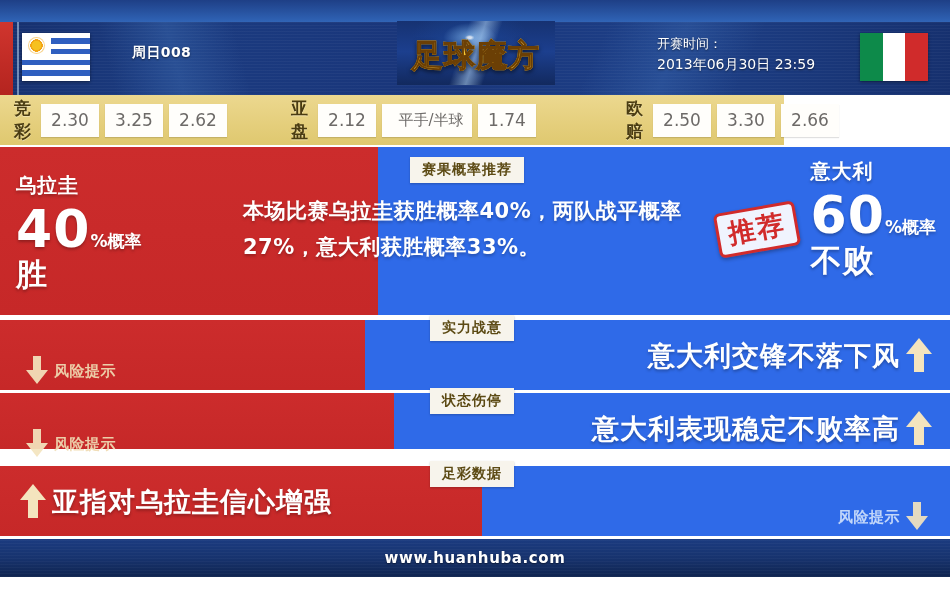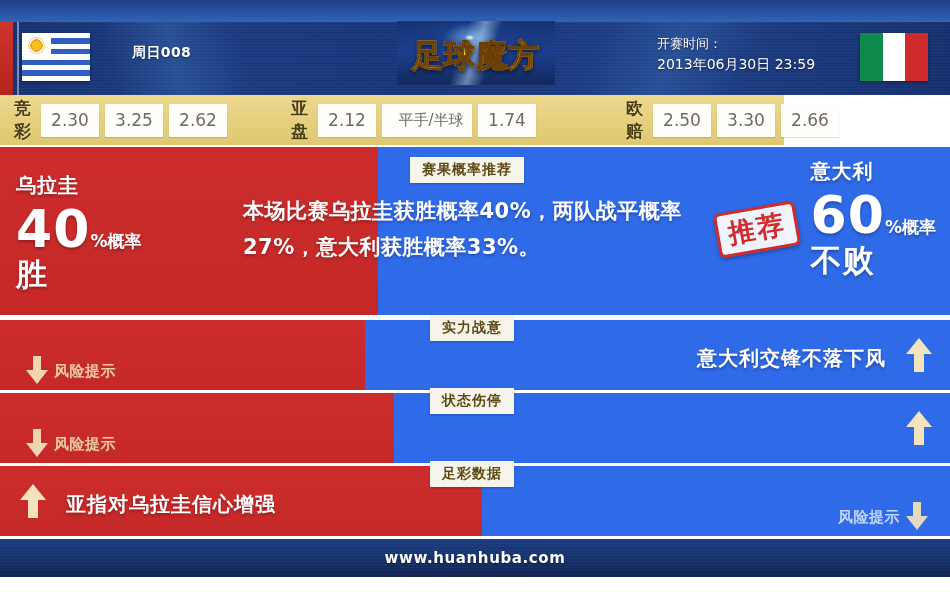--- a/index.html
+++ b/index.html
@@ -161,34 +161,34 @@
     box-shadow:0 2px 4px rgba(0,0,0,.3);
   }
 
   
   .row{ position:absolute; left:0; width:950px; background:#2f6ae8; }
   .row-red{
     position:absolute; left:0; top:0; height:100%;
     background:linear-gradient(180deg,#cc2c2c 0%,#c62828 100%);
   }
   .row1{ top:320px; height:70px; }
-  .row2{ top:393px; height:70px;padding-left:48px; }
+  .row2{ top:393px; height:56px;padding-left:48px; }
   .row3{ top:466px; height:70px;padding-left:24px; }
   .r1-red{ width:365px; }
   .r2-red{ width:394px; }
   .r3-red{ width:482px; }
 
   .row-gap{
     position:absolute; left:0; width:950px; height:3px; background:#ffffff;
   }
 
   .headline{
-    position:absolute; color:#ffffff; font-size:20px; font-weight:bold;
+    position:absolute; color:#ffffff; font-size:27px; font-weight:bold;
     letter-spacing:1px; text-shadow:0 2px 3px rgba(0,0,0,.28);
-    display:flex; align-items:flex-end; gap:20px;
+    display:flex; align-items:flex-start; gap:6px;
   }
   .hl-right{ right:18px; top:18px; }
   .hl-left{ left:20px; top:18px; }
 
   .risk{
     position:absolute; display:flex; align-items:center; gap:6px;
     color:#f0dcb4; font-size:15px; font-weight:bold; letter-spacing:.5px;
     opacity:.92;
   }
   .risk-l{ left:26px; top:36px; }
@@ -351,20 +351,21 @@
   <div class="row row2">
     <div class="row-red r2-red"></div>
     <div class="tab tab-r2">状态伤停</div>
     <div class="risk risk-l">
       <span class="arrow">
           <i></i>
         </span>
       <span>风险提示</span>
     </div>
     <div class="headline hl-right">
+      <span>意大利表现稳定不败率高</span>
       <span class="arrow big up">
           <i></i>
         </span>
     </div>
   </div>
   <div class="row-gap" style="top:463px"></div>
 
   <div class="row row3">
     <div class="row-red r3-red"></div>
     <div class="tab tab-r3">足彩数据</div>

